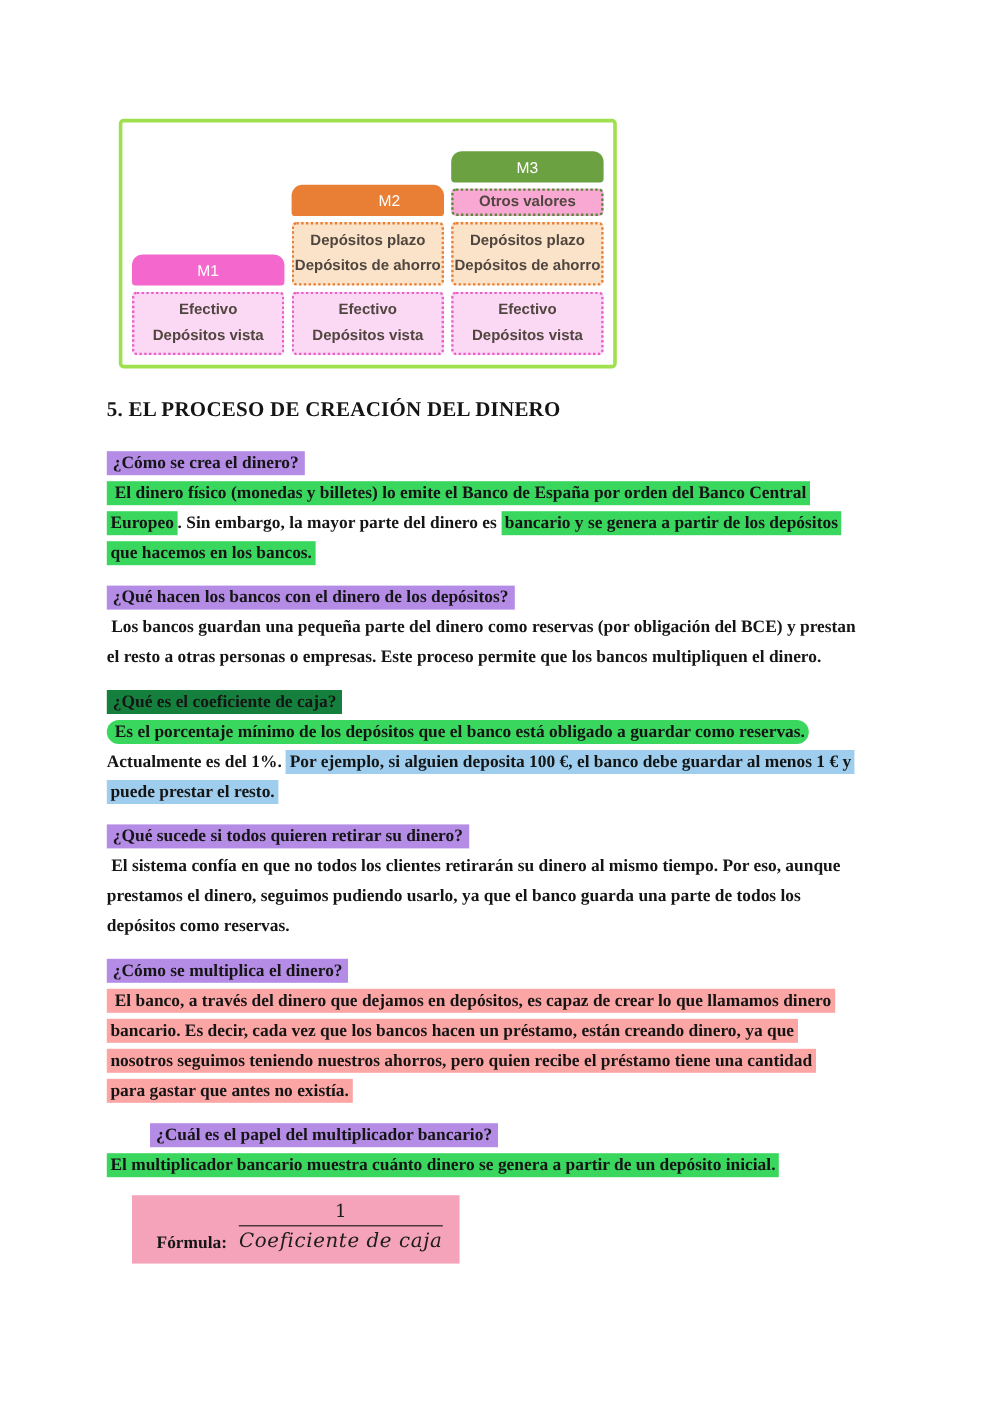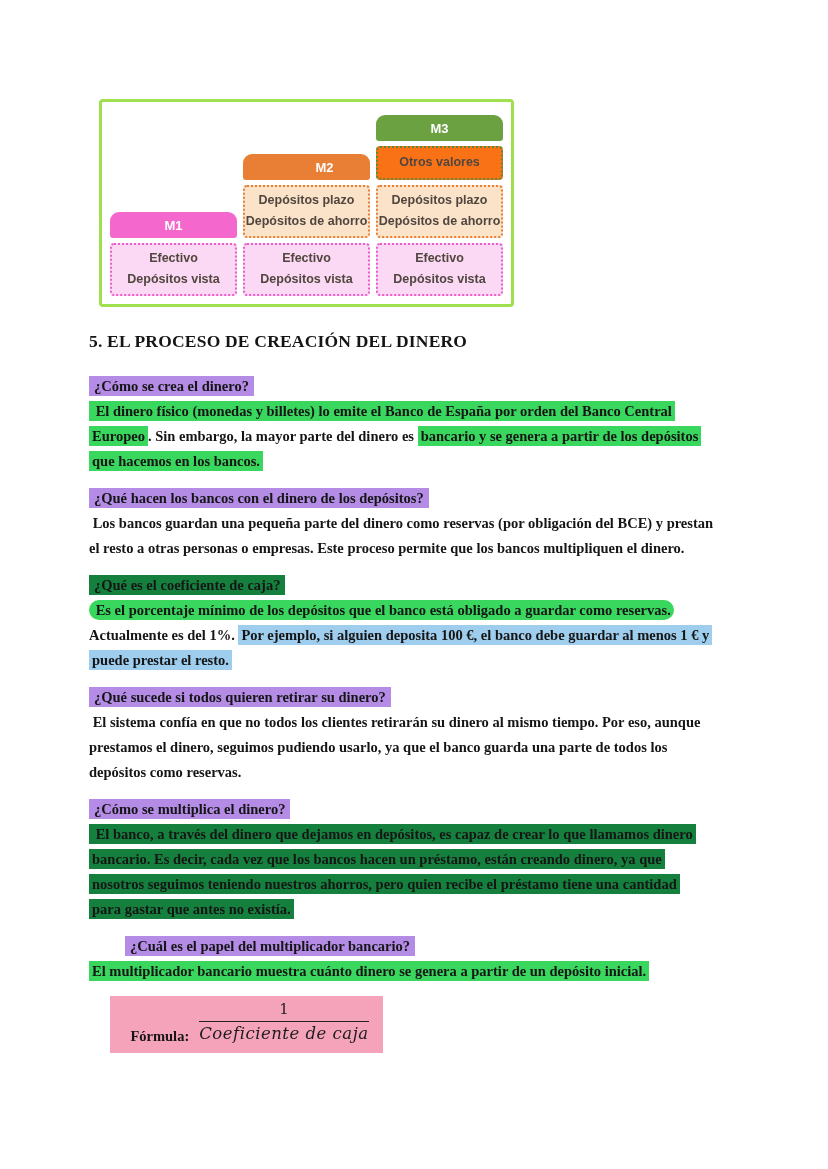--- a/index.html
+++ b/index.html
@@ -10,21 +10,21 @@
 
   
   .diagram{
     position:absolute;left:99px;top:99px;width:415px;height:208px;
     box-sizing:border-box;border:3px solid #9fe04e;border-radius:4px;
     background:#ffffff;display:flex;align-items:flex-end;gap:6px;padding:8px;
     font-family:"Liberation Sans",sans-serif;
   }
   .dcol{flex:1;display:flex;flex-direction:column;gap:5px;min-width:0;}
   .dheader{
-    height:26px;border-radius:9px 9px 3px 3px;color:#ffffff;font-weight:bold;
+    height:26px;border-radius:9px 9px 3px 3px;color:#ffffff;font-weight:normal;
     font-size:13px;display:flex;align-items:center;justify-content:center;
   }
   .dblock{
     box-sizing:border-box;border-width:2px;border-style:dotted;border-radius:4px;
     display:flex;flex-direction:column;align-items:center;justify-content:space-evenly;
     font-size:12.5px;font-weight:bold;color:#50463f;text-align:center;line-height:1.1;
   }
 
   
   .content{position:absolute;left:89px;top:330px;width:660px;}
@@ -65,21 +65,21 @@
           <div>Depósitos plazo</div>
           <div>Depósitos de ahorro</div>
         </div>
         <div class="dblock" style="background: rgb(251, 216, 243); border-color: rgb(234, 94, 201); height: 53px;">
           <div>Efectivo</div>
           <div>Depósitos vista</div>
         </div>
       </div>
       <div class="dcol">
         <div class="dheader" style="background: rgb(108, 161, 66);">M3</div>
-        <div class="dblock" style="background: #f97316; border-color: rgb(86, 138, 56); height: 34px;">
+        <div class="dblock" style="background: #f9a8d4; border-color: rgb(86, 138, 56); height: 23px;">
           <div>Otros valores</div>
         </div>
         <div class="dblock" style="background: rgb(251, 227, 201); border-color: rgb(232, 127, 53); height: 53px;">
           <div>Depósitos plazo</div>
           <div>Depósitos de ahorro</div>
         </div>
         <div class="dblock" style="background: rgb(251, 216, 243); border-color: rgb(234, 94, 201); height: 53px;">
           <div>Efectivo</div>
           <div>Depósitos vista</div>
         </div>
@@ -108,21 +108,21 @@
 puede prestar el resto.</span></p>
         </div>
         <div class="qa-block">
           <div class="q-line"><span class="hl q-hl" style="background: rgb(180, 140, 230);">¿Qué sucede si todos quieren retirar su dinero?</span></div>
           <p class="a-para"><span> El sistema confía en que no todos los clientes retirarán su dinero al mismo tiempo. Por eso, aunque
 prestamos el dinero, seguimos pudiendo usarlo, ya que el banco guarda una parte de todos los
 depósitos como reservas.</span></p>
         </div>
         <div class="qa-block">
           <div class="q-line"><span class="hl q-hl" style="background: rgb(180, 140, 230);">¿Cómo se multiplica el dinero?</span></div>
-          <p class="a-para"><span class="hl" style="background: #15803d; margin-top: 42px;"> El banco, a través del dinero que dejamos en depósitos, es capaz de crear lo que llamamos dinero
+          <p class="a-para"><span class="hl" style="background: #fca5a5; margin-top: 42px;"> El banco, a través del dinero que dejamos en depósitos, es capaz de crear lo que llamamos dinero
 bancario. Es decir, cada vez que los bancos hacen un préstamo, están creando dinero, ya que
 nosotros seguimos teniendo nuestros ahorros, pero quien recibe el préstamo tiene una cantidad
 para gastar que antes no existía.</span></p>
         </div>
         <div class="qa-block">
           <div class="q-line"><span class="hl q-hl" style="background: rgb(180, 140, 230); margin-left: 36px;">¿Cuál es el papel del multiplicador bancario?</span></div>
           <p class="a-para"><span class="hl" style="background: rgb(57, 215, 94);">El multiplicador bancario muestra cuánto dinero se genera a partir de un depósito inicial.</span></p>
         </div>
       </div>
 

